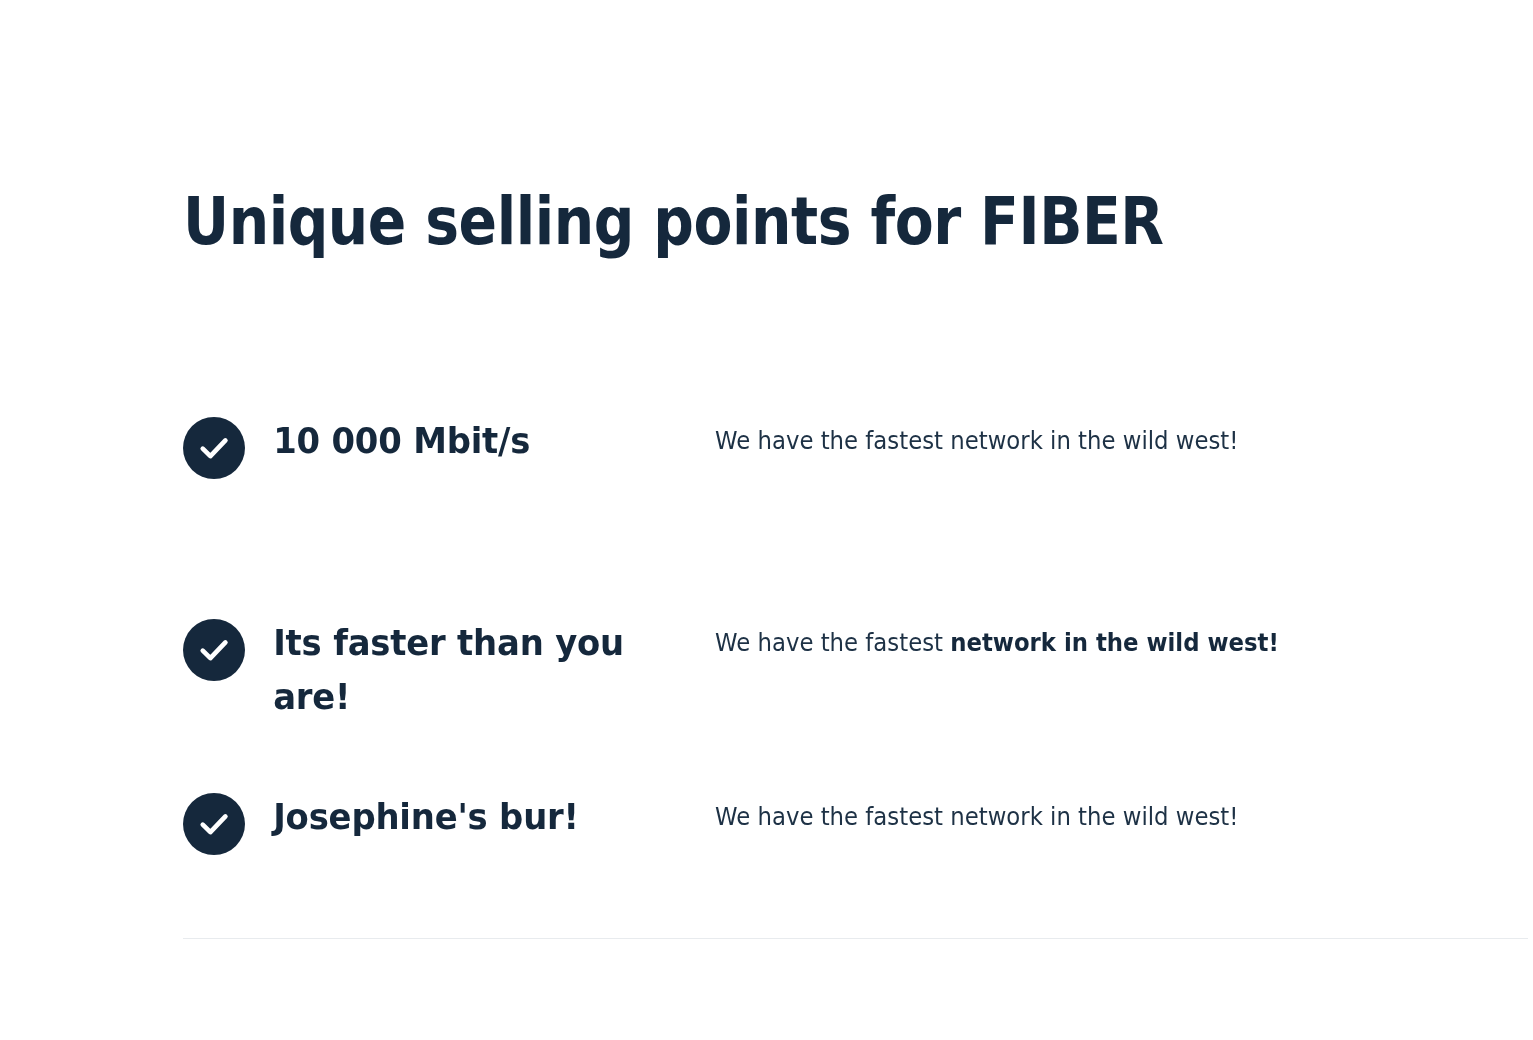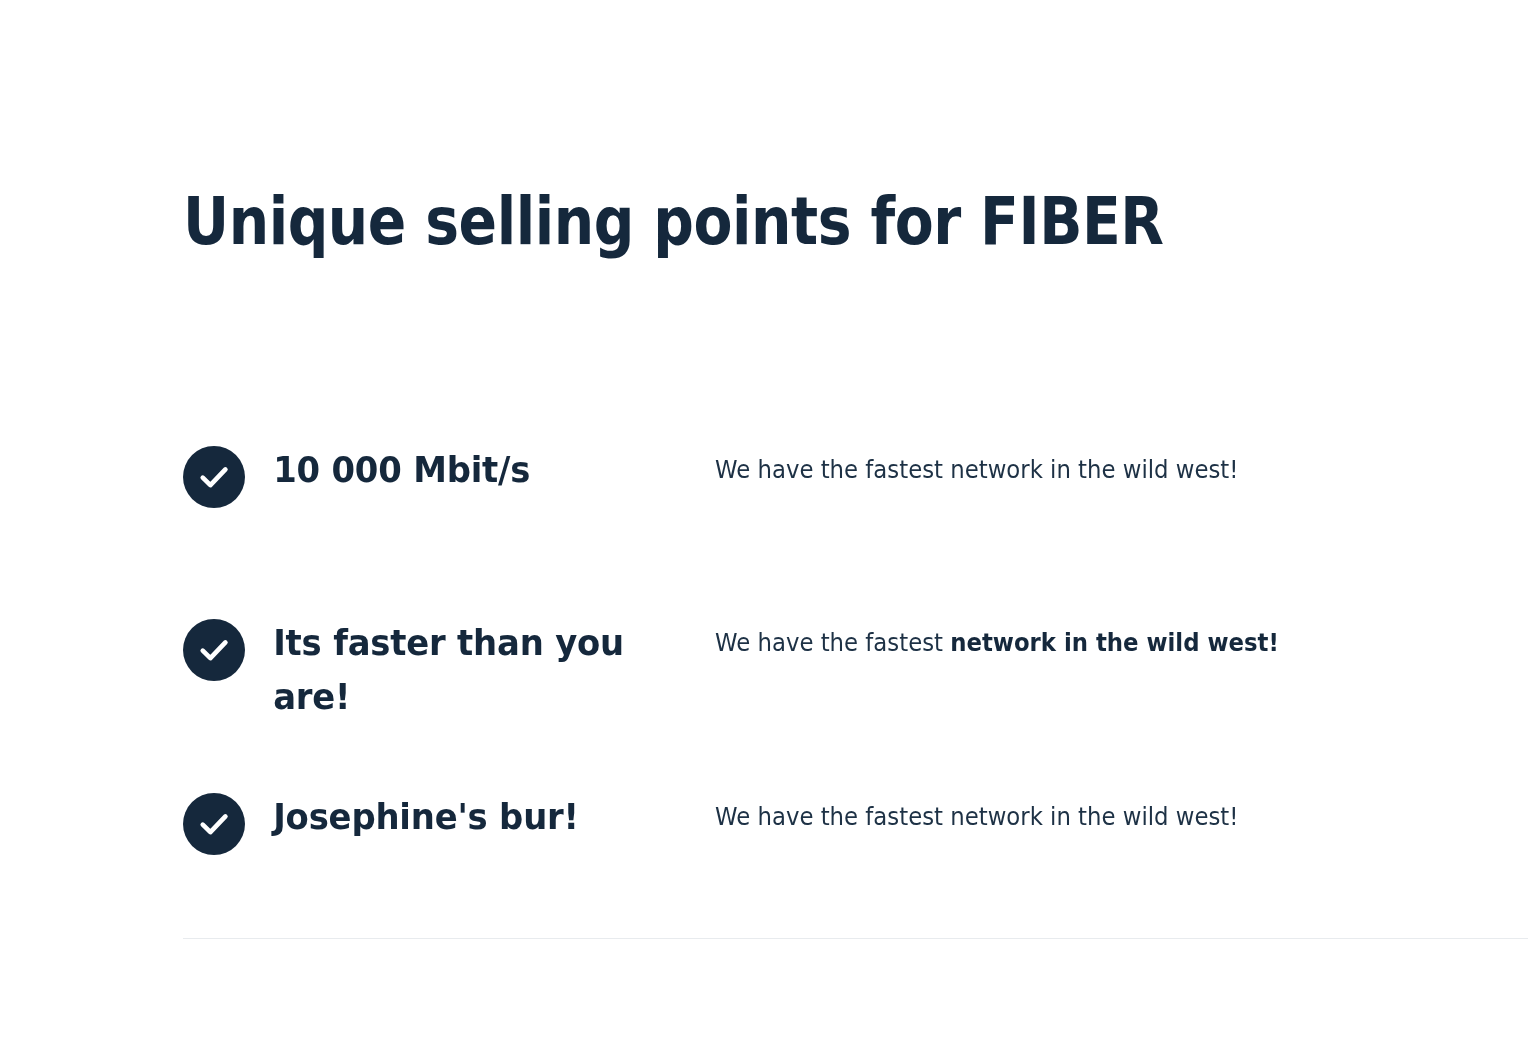--- a/index.html
+++ b/index.html
@@ -120,21 +120,21 @@
   .usp-divider {
     position: absolute;
     left: 183px;
     right: 5px;
     height: 1px;
     background: #e8ebee;
   }
   .usp-divider.d1 { top: 548px; }
 
   
-  .usp-row.r1 { margin-top: 0px; align-items: center; }
+  .usp-row.r1 { margin-top: 0px; }
   .usp-row.r2 { margin-top: 56px; justify-content: center; }
   .usp-row.r3 { margin-top: 28px; justify-content: center; }
 </style>
 </head>
 <body>
 
 <div class="page">
 
   <h1 class="page-title">Unique selling points for FIBER</h1>
 

